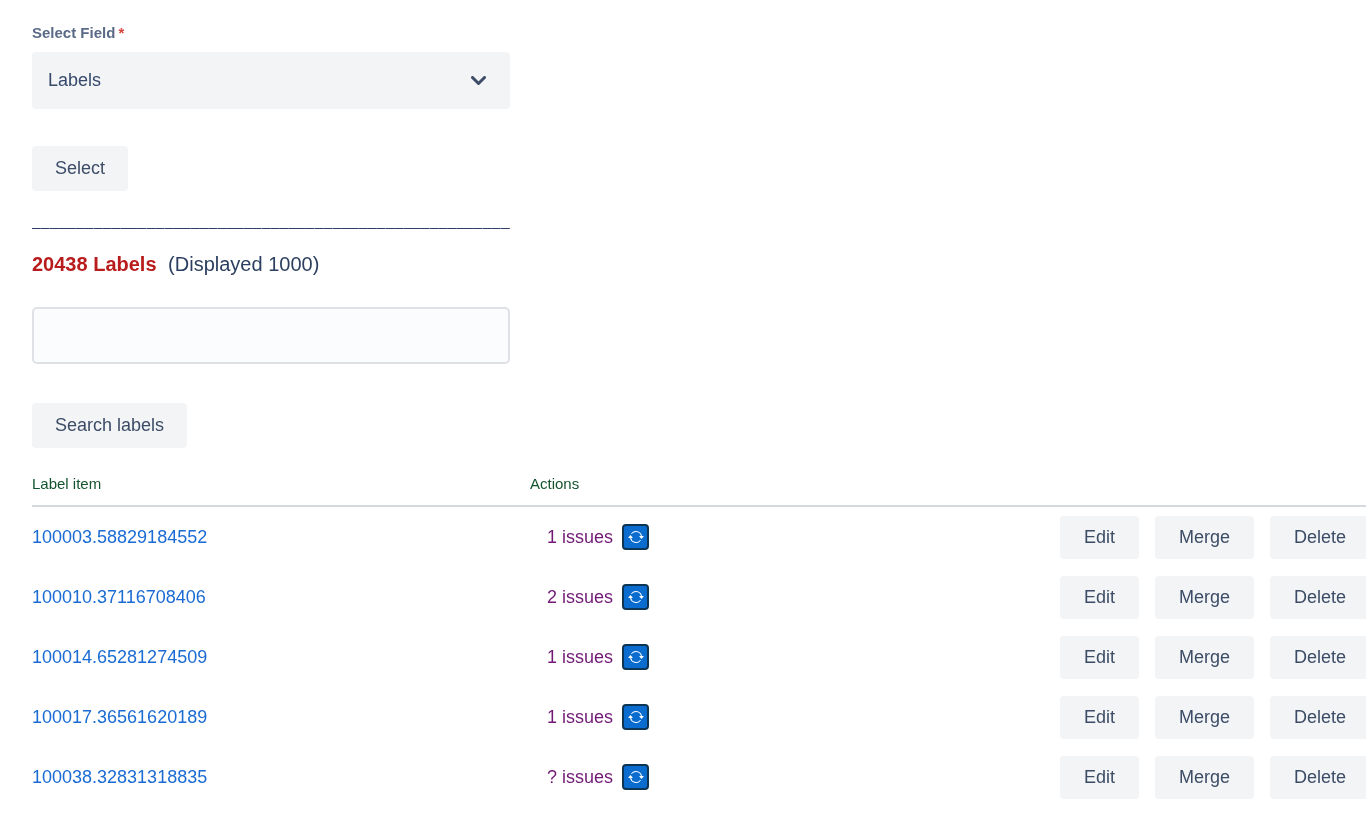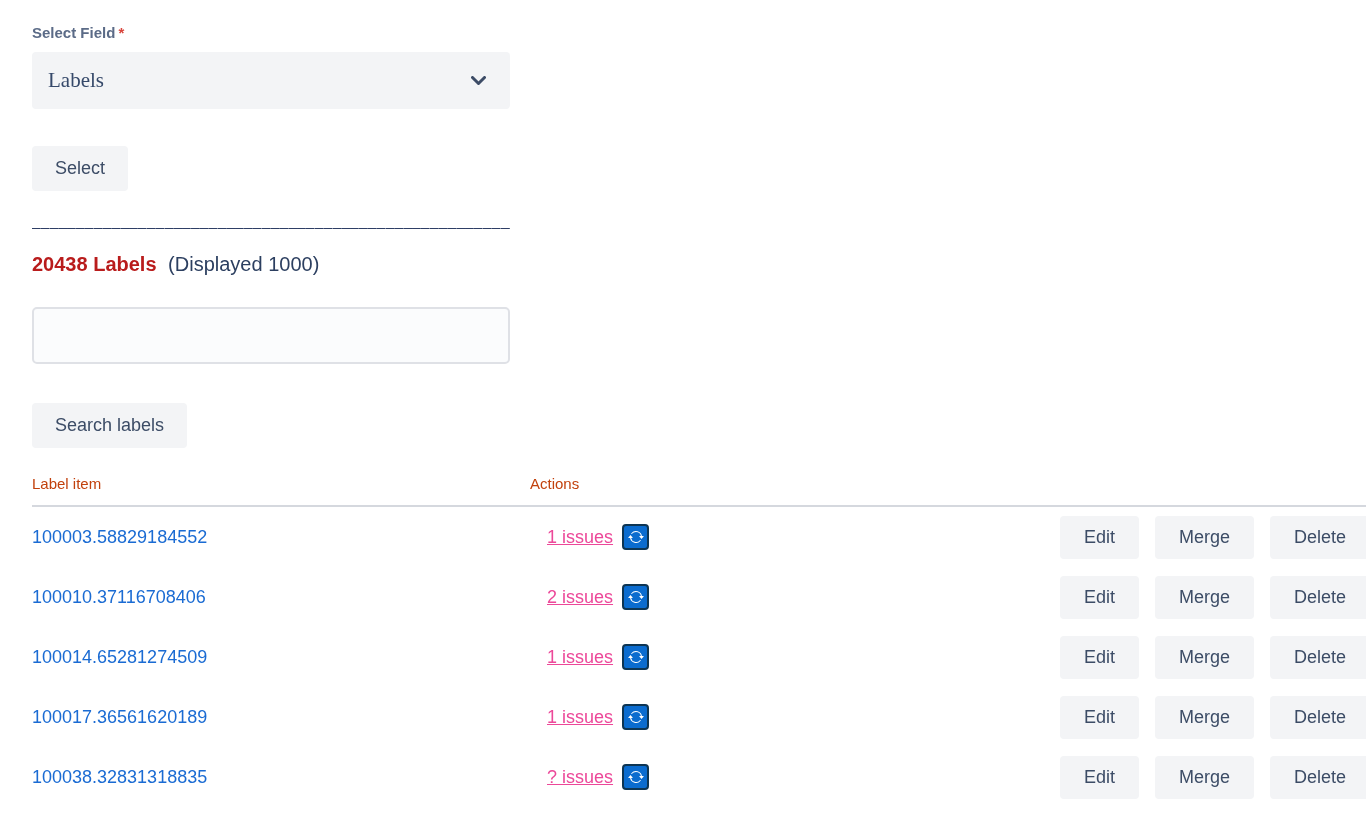--- a/index.html
+++ b/index.html
@@ -20,23 +20,23 @@
   }
   .required { color: #d9453c; margin-left: 3px; font-weight: 600; }
 
   .select-control {
     margin-top: 11px;
     width: 478px; height: 57px;
     background: #f3f4f6;
     border: none; border-radius: 4px;
     display: flex; align-items: center; justify-content: space-between;
     padding: 0 24px 0 16px;
-    font-size: 21px; color: #36496a;
-    cursor: pointer;
-    font-family: Liberation Serif, serif;
+    font-size: 18px; color: #36496a;
+    cursor: pointer;
+    font-family: Liberation Sans, sans-serif;
   }
 
   .btn {
     background: #f3f4f6;
     border: none; border-radius: 4px;
     font-size: 18px; color: #3c4c66;
     padding: 12px 23px;
     cursor: pointer;
     font-family: inherit;
   }
@@ -67,40 +67,40 @@
     outline: none;
     font-family: inherit;
   }
   .search-btn { margin-top: 39px; display: block; }
 
   
   .label-table { margin-top: 27px; width: 1334px; }
   .table-header {
     display: grid;
     grid-template-columns: 498px 530px 1fr;
-    font-size: 15px; color: #c2410c;
+    font-size: 15px; color: #14532d;
     padding-bottom: 13px;
     border-bottom: 2px solid #d5d8de;
   }
   .table-row {
     display: grid;
     grid-template-columns: 498px 530px 1fr;
     height: 60px;
     align-items: center;
   }
   .label-link {
     color: #1a6bd3;
     font-size: 18px;
     text-decoration: none;
     cursor: pointer;
   }
   .issues-cell {
     padding-left: 17px;
-    font-size: 18px; color: #ec4899;
-    display: flex; align-items: center; text-decoration: underline;
+    font-size: 18px; color: #701a75;
+    display: flex; align-items: center;
   }
   .refresh-btn {
     margin-left: 9px;
     width: 27px; height: 26px;
     background: #0b6ccf;
     border: 2px solid #0d3553;
     border-radius: 4px;
     display: inline-flex; align-items: center; justify-content: center;
     padding: 0; cursor: pointer;
   }

